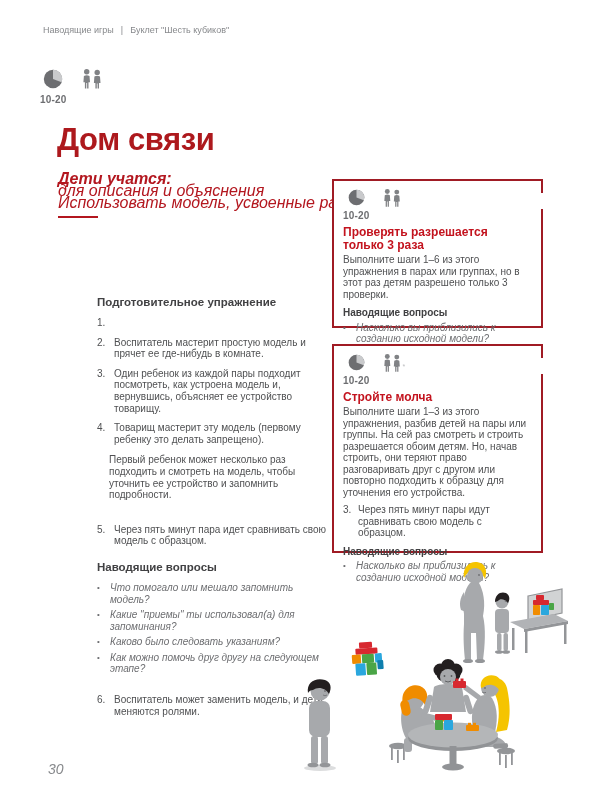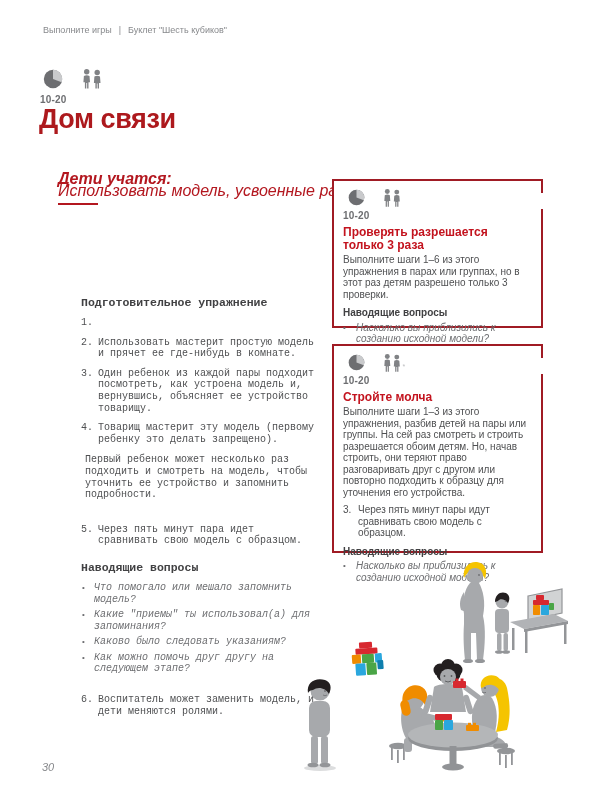--- a/index.html
+++ b/index.html
@@ -8,64 +8,64 @@
     font-family:"Liberation Sans", sans-serif; overflow:hidden; color:#4f5052;
   }
   
   .breadcrumb { position:absolute; left:43px; top:25px; font-size:9px; color:#87898c; }
   .breadcrumb .sep { margin:0 7px; color:#87898c; }
   
   .meta { position:absolute; left:40px; top:69px; display:flex; gap:15px; align-items:flex-start; }
   .clock-block { text-align:center; }
   .dur-label { font-size:10px; font-weight:bold; color:#6d6e71; margin-top:1px; letter-spacing:0.2px; }
   
-  .title { position:absolute; left:39px; top:104px; margin:0; font-size:27px; font-weight:bold;
+  .title { position:absolute; left:39px; top:104px; margin:18px; font-size:31px; font-weight:bold;
            color:#ad191d; letter-spacing:-0.4px; }
   
   .learning { position:absolute; left:58px; top:173px; font-size:16px; font-style:italic;
               color:#b3171f; line-height:12.2px; }
   .learning .l-head { font-weight:bold; }
   .redline { width:40px; height:2px; background:#b3171f; margin-top:6px; }
   
-  .main-col { position:absolute; left:81px; top:296px; width:238px; font-size:10px; line-height:11.6px;font-family:Liberation Mono, monospace; }
+  .main-col { position:absolute; left:97px; top:296px; width:238px; font-size:10px; line-height:11.6px; }
   .main-col h2 { margin:0 0 8px 0; font-size:11.5px; line-height:13px; color:#414143; }
   .step { display:flex; margin-bottom:8px; }
   .step .n { width:17px; flex:none; }
-  .note { margin:9px 0 0 4px; }
+  .note { margin:9px 0 0 12px; }
   .step5 { margin-top:23px; }
   .q-heading { margin-top:14px !important; }
   .q { display:flex; margin-bottom:4px; font-style:italic; color:#6d6e71; }
   .q .bul { width:13px; flex:none; font-style:normal; font-size:8px; line-height:11.6px; }
   .step6 { margin-top:19px; }
   
   .sidebox { position:absolute; left:332px; width:211px; box-sizing:border-box;
              border:2px solid #a01b24; background:#fff; padding:8px 10px 6px 9px;
              font-size:10px; line-height:11.5px; }
   .box1 { top:179px; height:149px; }
   .box2 { top:344px; height:209px; }
   .notch { position:absolute; right:-2px; top:12px; width:2px; height:16px; background:#fff; }
   .bx-icons { display:flex; gap:13px; align-items:flex-start; }
   .sidebox h3 { margin:5px 0 2px 0; font-size:12px; line-height:13px; color:#c3131e; }
   .bx-body { font-weight:normal; color:#4f5052; margin:0; }
   .bx-step { display:flex; margin-top:6px; }
   .bx-step .n { width:15px; flex:none; }
   .bx-qh { font-weight:bold; color:#414143; margin-top:7px; margin-bottom:3px; }
   .fnote { font-size:7px; color:#bcbec0; vertical-align:super; }
   
-  .pagenum { position:absolute; left:42px; top:761px; font-size:11px; color:#87898c;font-style:italic; }
+  .pagenum { position:absolute; left:48px; top:761px; font-size:14px; color:#87898c;font-style:italic; }
   
   .illustration { position:absolute; left:278px; top:556px; }
 </style>
 </head>
 <body>
 
 <div class="page">
 
   <div class="breadcrumb">
-    <span>Выполните игры</span><span class="sep">|</span><span>Буклет "Шесть кубиков"</span>
+    <span>Наводящие игры</span><span class="sep">|</span><span>Буклет "Шесть кубиков"</span>
   </div>
 
   <div class="meta">
     <div class="clock-block">
       <svg width="20" height="20" viewBox="0 0 20 20">
         <circle cx="10" cy="10" r="9.2" fill="#6d6e71"></circle>
         <path d="M10 10 L10 0.8 A9.2 9.2 0 0 1 18.6 13.2 Z" fill="#c9cacc"></path>
       </svg>
       <div class="dur-label">10-20</div>
     </div>
@@ -78,33 +78,34 @@
         <circle cx="4.7" cy="2.8" r="2.7"></circle>
         <path d="M1.4,13.3 L1.9,6.9 Q4.7,5.4 7.5,6.9 L8,13.3 L6.5,13.3 L6.5,19 L5.1,19 L5.1,13.9 L4.3,13.9 L4.3,19 L2.9,19 L2.9,13.3 Z"></path>
       </g>
     </svg>
   </div>
 
   <h1 class="title">Дом связи</h1>
 
   <div class="learning">
     <div class="l-head">Дети учатся:</div>
+    <div>для описания и объяснения</div>
     <div>Использовать модель, усвоенные ранее (память)</div>
     <div class="redline"></div>
   </div>
 
   <div class="main-col">
     <h2>Подготовительное упражнение</h2>
 
     <div class="step">
       <span class="n">1.</span>
     </div>
     <div class="step">
       <span class="n">2.</span>
-      <span>Использовать мастерит простую модель и прячет ее где-нибудь в комнате.</span>
+      <span>Воспитатель мастерит простую модель и прячет ее где-нибудь в комнате.</span>
     </div>
     <div class="step">
       <span class="n">3.</span>
       <span>Один ребенок из каждой пары подходит посмотреть, как устроена модель и, вернувшись, объясняет ее устройство товарищу.</span>
     </div>
     <div class="step">
       <span class="n">4.</span>
       <span>Товарищ мастерит эту модель (первому ребенку это делать запрещено).</span>
     </div>
 

